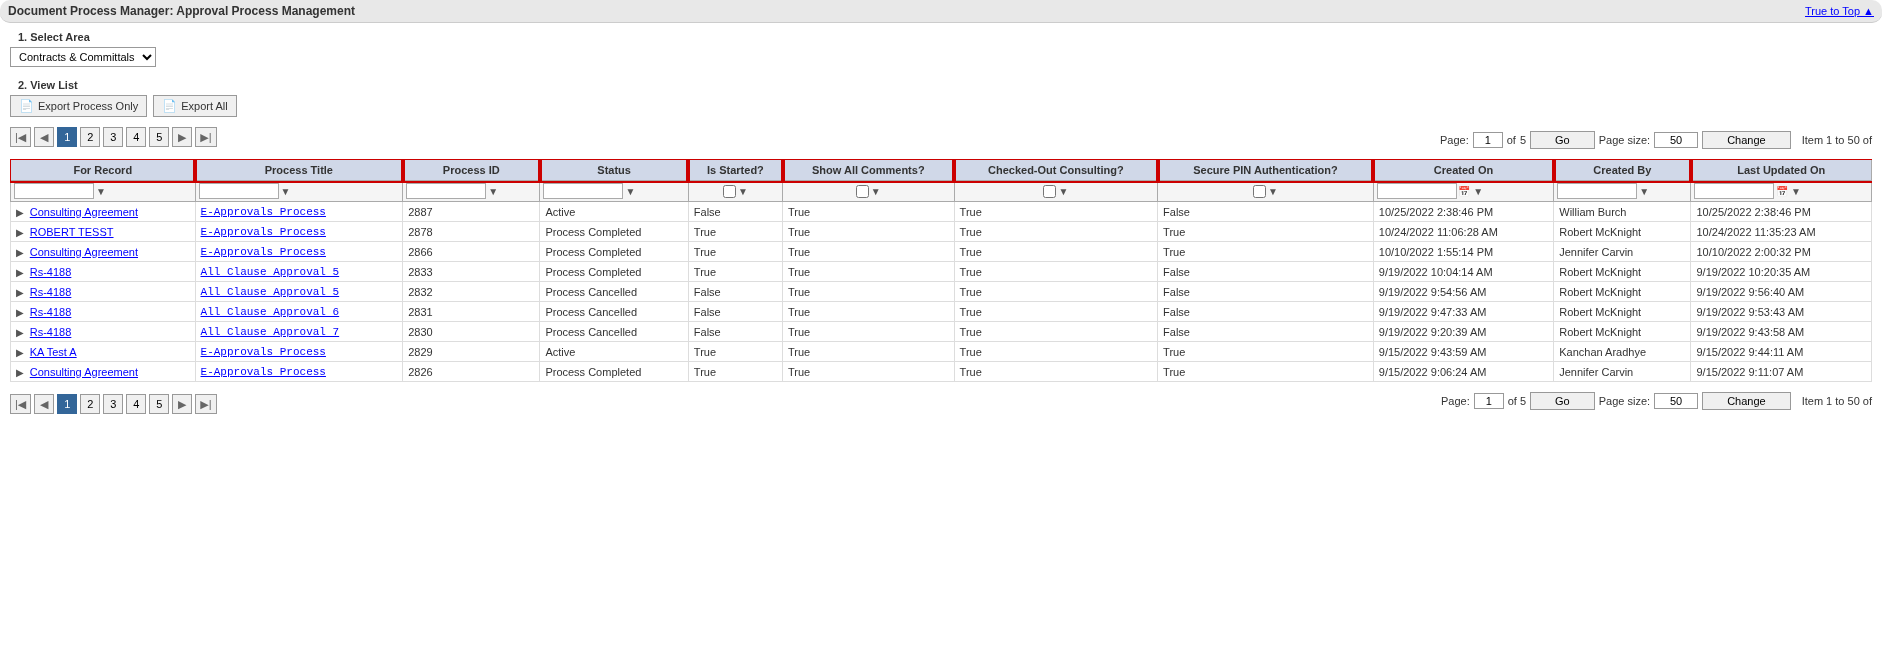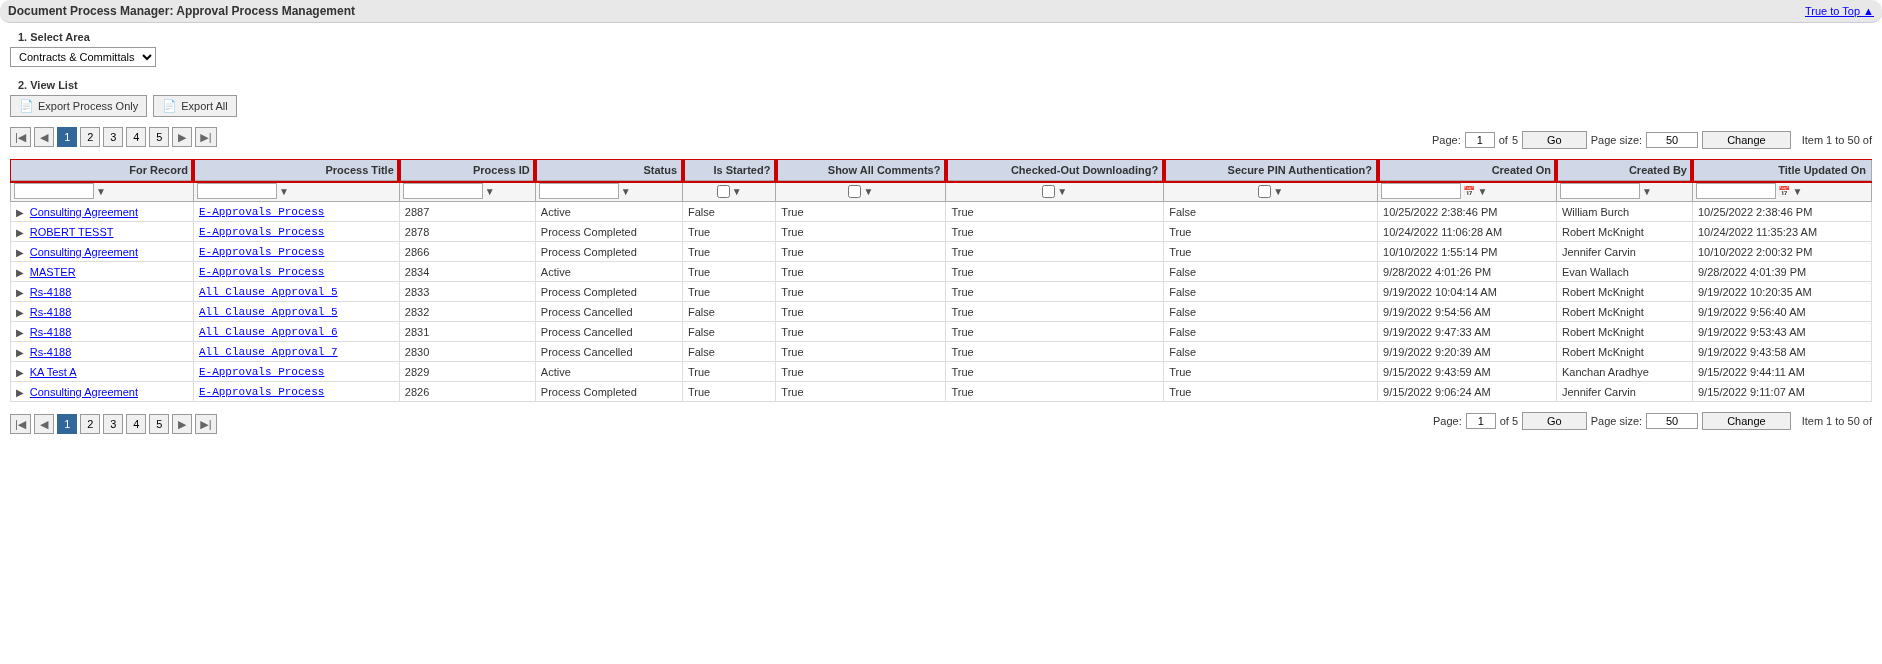--- a/index.html
+++ b/index.html
@@ -20,34 +20,34 @@
     .toolbar-btn { display: flex; align-items: center; gap: 4px; padding: 3px 8px; font-size: 11px; border: 1px solid #999; background: #f0f0f0; cursor: pointer; color: #333; }
     .btn-icon { font-size: 12px; }
     
     .pagination-bar { display: flex; align-items: center; gap: 3px; margin-bottom: 6px; }
     .page-btn { min-width: 20px; height: 20px; padding: 0 4px; font-size: 11px; border: 1px solid #999; background: #f0f0f0; cursor: pointer; display: flex; align-items: center; justify-content: center; }
     .page-btn.active { background: #336699; color: #fff; border-color: #336699; }
     .page-nav { color: #666; }
     
     .page-info { display: flex; align-items: center; gap: 4px; margin-left: auto; font-size: 11px; }
     .page-input { width: 30px; padding: 1px 3px; border: 1px solid #999; font-size: 11px; text-align: center; }
-    .page-size-input { width: 52px; padding: 1px 3px; border: 1px solid #999; font-size: 11px; text-align: center; }
+    .page-size-input { width: 44px; padding: 1px 3px; border: 1px solid #999; font-size: 11px; text-align: center; }
     .go-btn, .change-btn { padding: 2px 24px; font-size: 11px; border: 1px solid #999; background: #f0f0f0; cursor: pointer; text-align: center; }
     .items-info { font-size: 11px; margin-left: 8px; }
     
     .table-wrapper { width: 100%; overflow-x: auto; }
     
     table { width: 100%; border-collapse: collapse; font-size: 11px; }
     
     thead tr.header-row th {
       background: #d0d8e8;
       border: 1px solid #aaa;
       padding: 4px 5px;
       font-weight: bold;
-      text-align: right;
+      text-align: center;
       white-space: nowrap;
       outline: 2px solid #c00;
     }
     
     thead tr.filter-row td {
       background: #f5f5f5;
       border: 1px solid #aaa;
       padding: 2px 3px;
       text-align: center;
     }
@@ -123,25 +123,25 @@
   <div class="table-wrapper">
     <table>
       <thead>
         <tr class="header-row">
           <th>For Record</th>
           <th>Process Title</th>
           <th>Process ID</th>
           <th>Status</th>
           <th>Is Started?</th>
           <th>Show All Comments?</th>
-          <th>Checked-Out Downloading?</th>
+          <th>Checked-Out Consulting?</th>
           <th>Secure PIN Authentication?</th>
           <th>Created On</th>
           <th>Created By</th>
-          <th>Title Updated On</th>
+          <th>Last Updated On</th>
         </tr>
         <tr class="filter-row">
           <td>
             <div class="filter-cell">
               <input class="filter-input" type="text" style="">
               <span class="filter-icon">▼</span>
             </div>
           </td>
           <td>
             <div class="filter-cell">
@@ -254,38 +254,20 @@
       </td>
       <td>2866</td>
       <td>Process Completed</td>
       <td>True</td>
       <td>True</td>
       <td>True</td>
       <td>True</td>
       <td>10/10/2022 1:55:14 PM</td>
       <td>Jennifer Carvin</td>
       <td>10/10/2022 2:00:32 PM</td>
-    </tr>
-          <tr>
-      <td>
-        <span class="expand-btn">▶</span>
-        <a class="record-link">MASTER</a>
-      </td>
-      <td>
-        <a class="process-link">E-Approvals Process</a>
-      </td>
-      <td>2834</td>
-      <td>Active</td>
-      <td>True</td>
-      <td>True</td>
-      <td>True</td>
-      <td>False</td>
-      <td>9/28/2022 4:01:26 PM</td>
-      <td>Evan Wallach</td>
-      <td>9/28/2022 4:01:39 PM</td>
     </tr>
           <tr>
       <td>
         <span class="expand-btn">▶</span>
         <a class="record-link">Rs-4188</a>
       </td>
       <td>
         <a class="process-link">All Clause Approval 5</a>
       </td>
       <td>2833</td>

